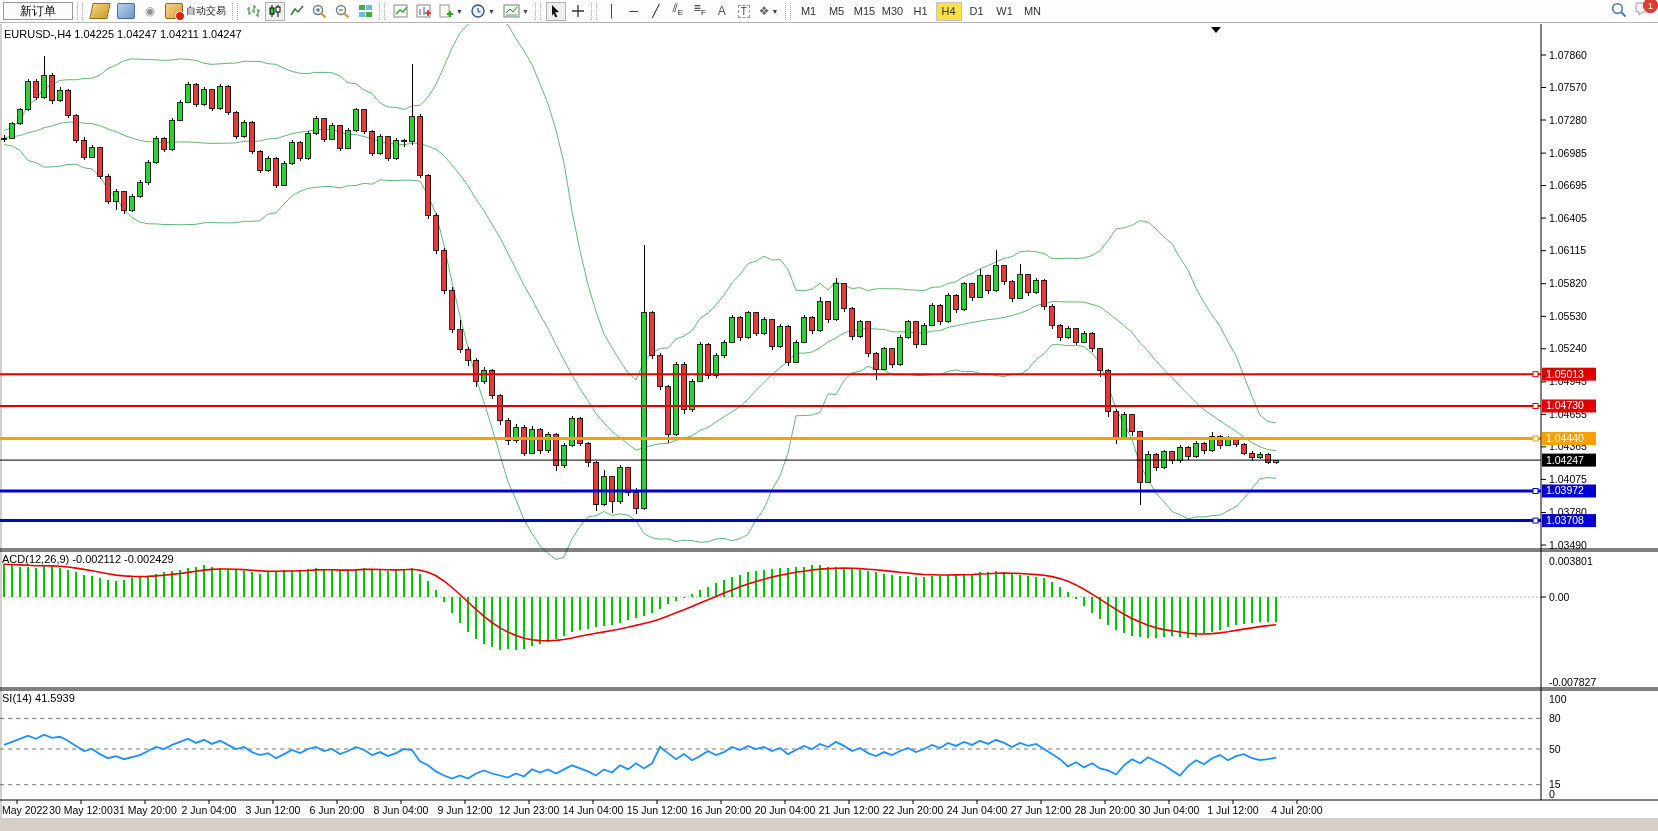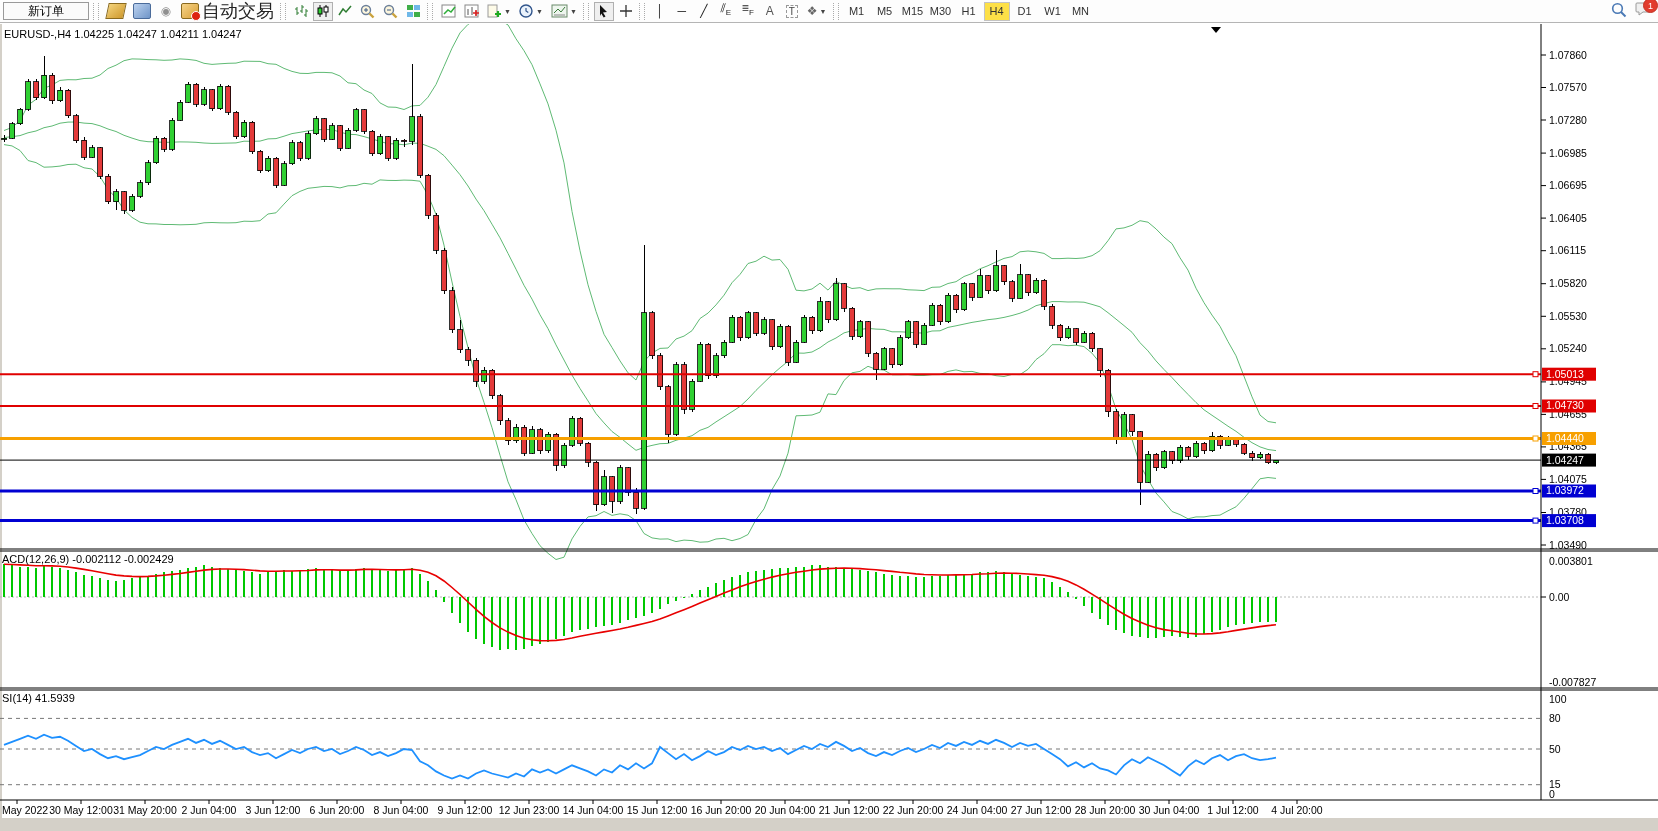--- a/index.html
+++ b/index.html
@@ -6,23 +6,23 @@
     font-family:"Liberation Sans",sans-serif;}
   #app{position:relative;width:1658px;height:831px;}
   
   #toolbar{position:absolute;top:0;left:0;width:1658px;height:23px;background:#fdfdfd;
     border-bottom:1px solid #b5b5b5;display:flex;align-items:center;font-size:12px;color:#222;
     z-index:5;box-sizing:border-box;padding-left:3px;}
   .grip{width:4px;height:17px;border-left:1px dotted #aaa;border-right:1px dotted #aaa;margin:0 4px 0 2px;}
   .tbtn{height:19px;min-width:20px;padding:0 2px;display:flex;align-items:center;justify-content:center;
     margin:0 1px;border:1px solid transparent;cursor:default;box-sizing:border-box;}
   .tbtn.pressed{border:1px solid #b0b0b0;background:#efefef;}
-  .nob{border:1px solid #9a9a9a;background:#fbfbfb;height:18px;padding:0 24px;display:flex;
+  .nob{border:1px solid #9a9a9a;background:#fbfbfb;height:18px;padding:0 16px;display:flex;
     align-items:center;font-size:12px;margin-right:2px;}
-  .auto-label{margin-left:3px;font-size:18px;}
+  .auto-label{margin-left:3px;font-size:10px;}
   .tf{height:17px;min-width:24px;display:flex;align-items:center;justify-content:center;
     font-size:11px;color:#333;border:1px solid transparent;margin:0 1px;}
   .tf.active{border:1px solid #c3c3c3;background:#fde047;}
   .dd{font-size:7px;color:#444;margin-left:2px;}
   .mini{width:16px;height:14px;display:inline-block;position:relative;}
   .right-icons{position:absolute;right:6px;top:1px;display:flex;align-items:center;gap:8px;}
   .badge{position:absolute;top:-3px;right:-6px;background:#e23c2e;color:#fff;border-radius:50%;
     width:13px;height:13px;font-size:9px;display:flex;align-items:center;justify-content:center;
     border:1px solid #c23325;}
   .glyph{font-size:12px;line-height:14px;}

